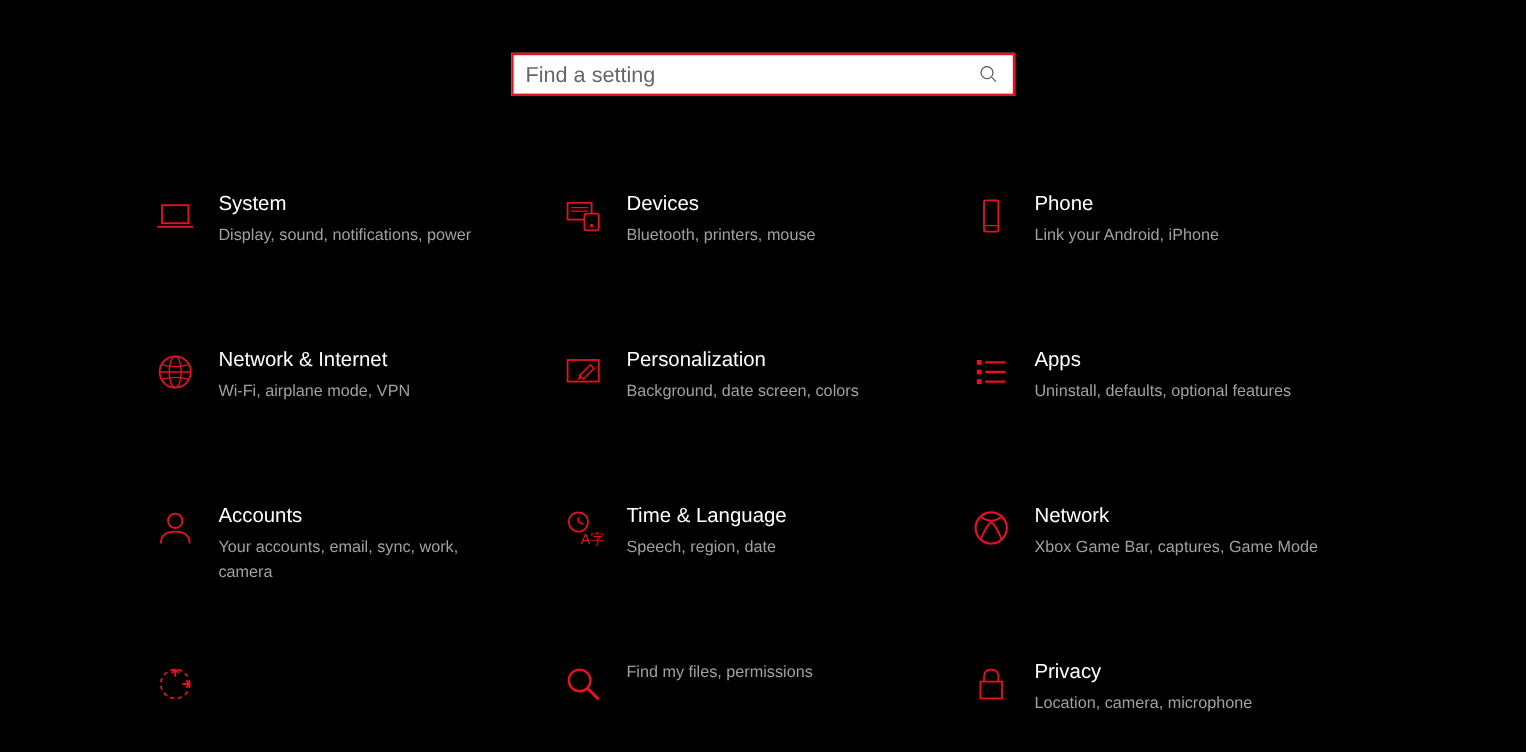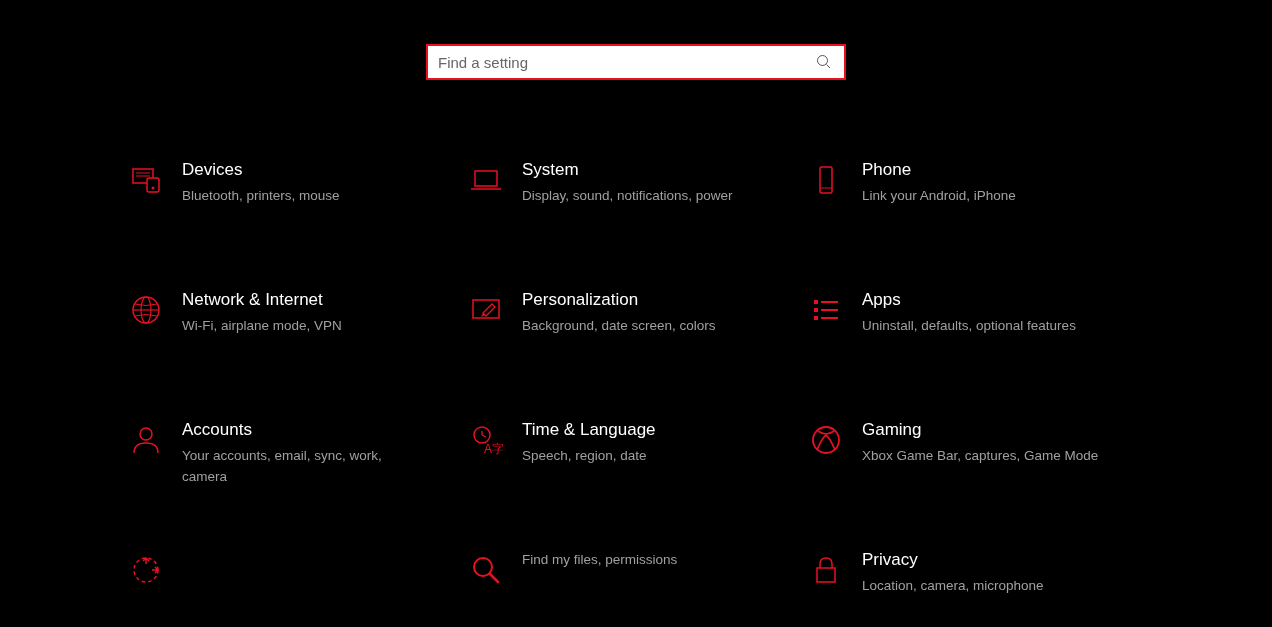--- a/index.html
+++ b/index.html
@@ -27,21 +27,21 @@
       background: #ffffff;
       border: 2px solid #e81123;
       display: flex;
       align-items: center;
       padding: 0 10px;
     }
     .search-input {
       flex: 1;
       border: none;
       outline: none;
-      font-size: 15px;
+      font-size: 18px;
       color: #3b82f6;
       background: transparent;
     }
     .search-input::placeholder {
       color: #666;
     }
     .search-icon-wrap {
       width: 20px;
       height: 20px;
       display: flex;
@@ -103,43 +103,43 @@
         </svg>
     </span>
   </div>
 </div>
 
 <div class="categories">
 
   <div class="category">
     <span class="category-icon">
       <svg width="34" height="34" viewBox="0 0 34 34">
+          <rect x="6" y="8" width="22" height="15" fill="none" stroke="#e81123" stroke-width="1.5"></rect>
+          <line x1="2" y1="26" x2="32" y2="26" stroke="#e81123" stroke-width="1.5"></line>
+        </svg>
+    </span>
+    <div class="category-text">
+      <div class="category-title">System</div>
+      <div class="category-desc">Display, sound, notifications, power</div>
+    </div>
+  </div>
+
+  <div class="category">
+    <span class="category-icon">
+      <svg width="34" height="34" viewBox="0 0 34 34">
           <rect x="4" y="6" width="20" height="14" fill="none" stroke="#e81123" stroke-width="1.5"></rect>
           <line x1="7" y1="10" x2="21" y2="10" stroke="#e81123" stroke-width="1"></line>
           <line x1="7" y1="13" x2="21" y2="13" stroke="#e81123" stroke-width="1"></line>
           <rect x="18" y="15" width="12" height="14" rx="2" fill="#000" stroke="#e81123" stroke-width="1.5"></rect>
           <circle cx="24" cy="25" r="1.5" fill="#e81123"></circle>
         </svg>
     </span>
     <div class="category-text">
       <div class="category-title">Devices</div>
       <div class="category-desc">Bluetooth, printers, mouse</div>
-    </div>
-  </div>
-
-  <div class="category">
-    <span class="category-icon">
-      <svg width="34" height="34" viewBox="0 0 34 34">
-          <rect x="6" y="8" width="22" height="15" fill="none" stroke="#e81123" stroke-width="1.5"></rect>
-          <line x1="2" y1="26" x2="32" y2="26" stroke="#e81123" stroke-width="1.5"></line>
-        </svg>
-    </span>
-    <div class="category-text">
-      <div class="category-title">System</div>
-      <div class="category-desc">Display, sound, notifications, power</div>
     </div>
   </div>
 
   <div class="category">
     <span class="category-icon">
       <svg width="34" height="34" viewBox="0 0 34 34">
           <rect x="11" y="4" width="12" height="26" rx="1.5" fill="none" stroke="#e81123" stroke-width="1.5"></rect>
           <line x1="11" y1="25" x2="23" y2="25" stroke="#e81123" stroke-width="1"></line>
         </svg>
     </span>
@@ -226,21 +226,21 @@
 
   <div class="category">
     <span class="category-icon">
       <svg width="34" height="34" viewBox="0 0 34 34">
           <circle cx="17" cy="17" r="13" fill="none" stroke="#e81123" stroke-width="1.8"></circle>
           <path d="M9 8 Q17 14 25 8" fill="none" stroke="#e81123" stroke-width="1.6"></path>
           <path d="M8 27 Q13 15 17 12 Q21 15 26 27" fill="none" stroke="#e81123" stroke-width="1.6"></path>
         </svg>
     </span>
     <div class="category-text">
-      <div class="category-title">Gaming</div>
+      <div class="category-title">Network</div>
       <div class="category-desc">Xbox Game Bar, captures, Game Mode</div>
     </div>
   </div>
 
   <div class="category">
     <span class="category-icon">
       <svg width="34" height="34" viewBox="0 0 34 34">
           <circle cx="17" cy="17" r="12" fill="none" stroke="#e81123" stroke-width="1.5" stroke-dasharray="3.5,3"></circle>
           <path d="M17 6 L17 11 M14 8 L17 5 L20 8" fill="none" stroke="#e81123" stroke-width="1.5"></path>
           <path d="M28 17 L23 17 M26 14 L29 17 L26 20" fill="none" stroke="#e81123" stroke-width="1.5"></path>

